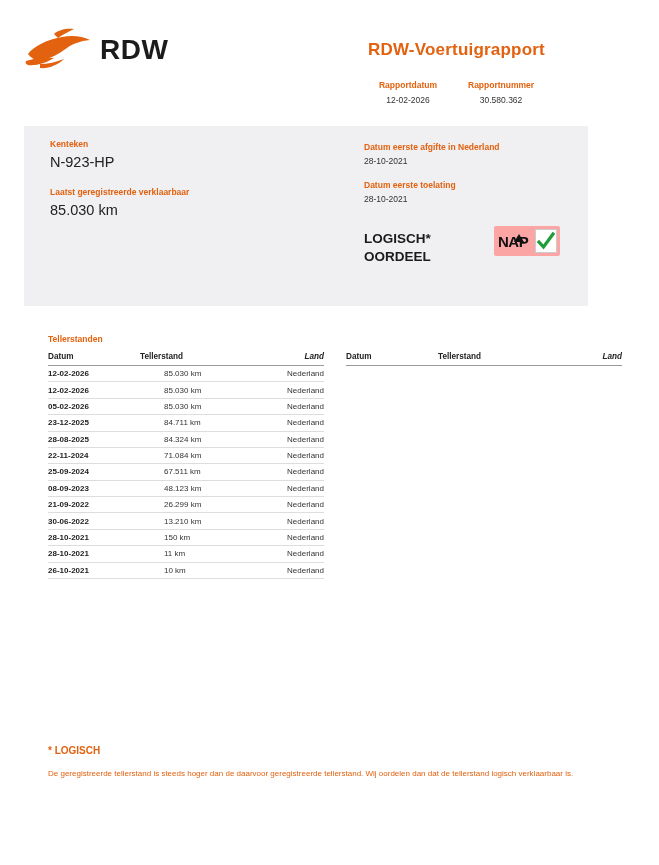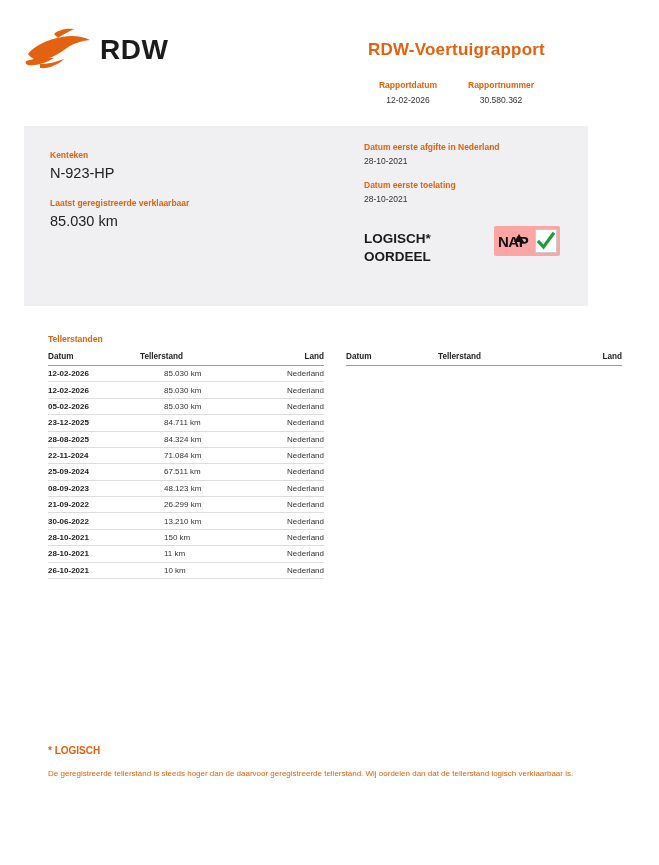--- a/index.html
+++ b/index.html
@@ -87,21 +87,21 @@
     position: absolute;
     left: 24px;
     top: 126px;
     width: 564px;
     height: 180px;
     background: #f0eff1;
   }
   .sum-left {
     position: absolute;
     left: 26px;
-    top: 24px;
+    top: 13px;
     width: 280px;
   }
   .sum-right {
     position: absolute;
     left: 340px;
     top: 16px;
     width: 230px;
   }
   .fld-label {
     font-size: 8.5px;
@@ -196,21 +196,21 @@
   table.odo th {
     font-size: 8.2px;
     font-weight: bold;
     color: #222222;
     text-align: left;
     padding: 0 0 4px 0;
     border-bottom: 1px solid #9a9a9a;
   }
   table.odo th.c-date { width: 86px; }
   table.odo th.c-odo  { width: 104px; text-align: left; padding-left: 6px;}
-  table.odo th.c-land { width: 80px; text-align: right; }
+  table.odo th.c-land { width: 80px; text-align: right; font-style: italic; }
   table.odo td {
     font-size: 8px;
     color: #333333;
     padding: 3.2px 0;
     border-bottom: 1px solid #dddddd;
   }
   table.odo td.c-date { font-weight: bold; color: #222; }
   table.odo td.c-odo  { text-align: left; padding-left: 30px; }
   table.odo td.c-land { text-align: right; }
 

